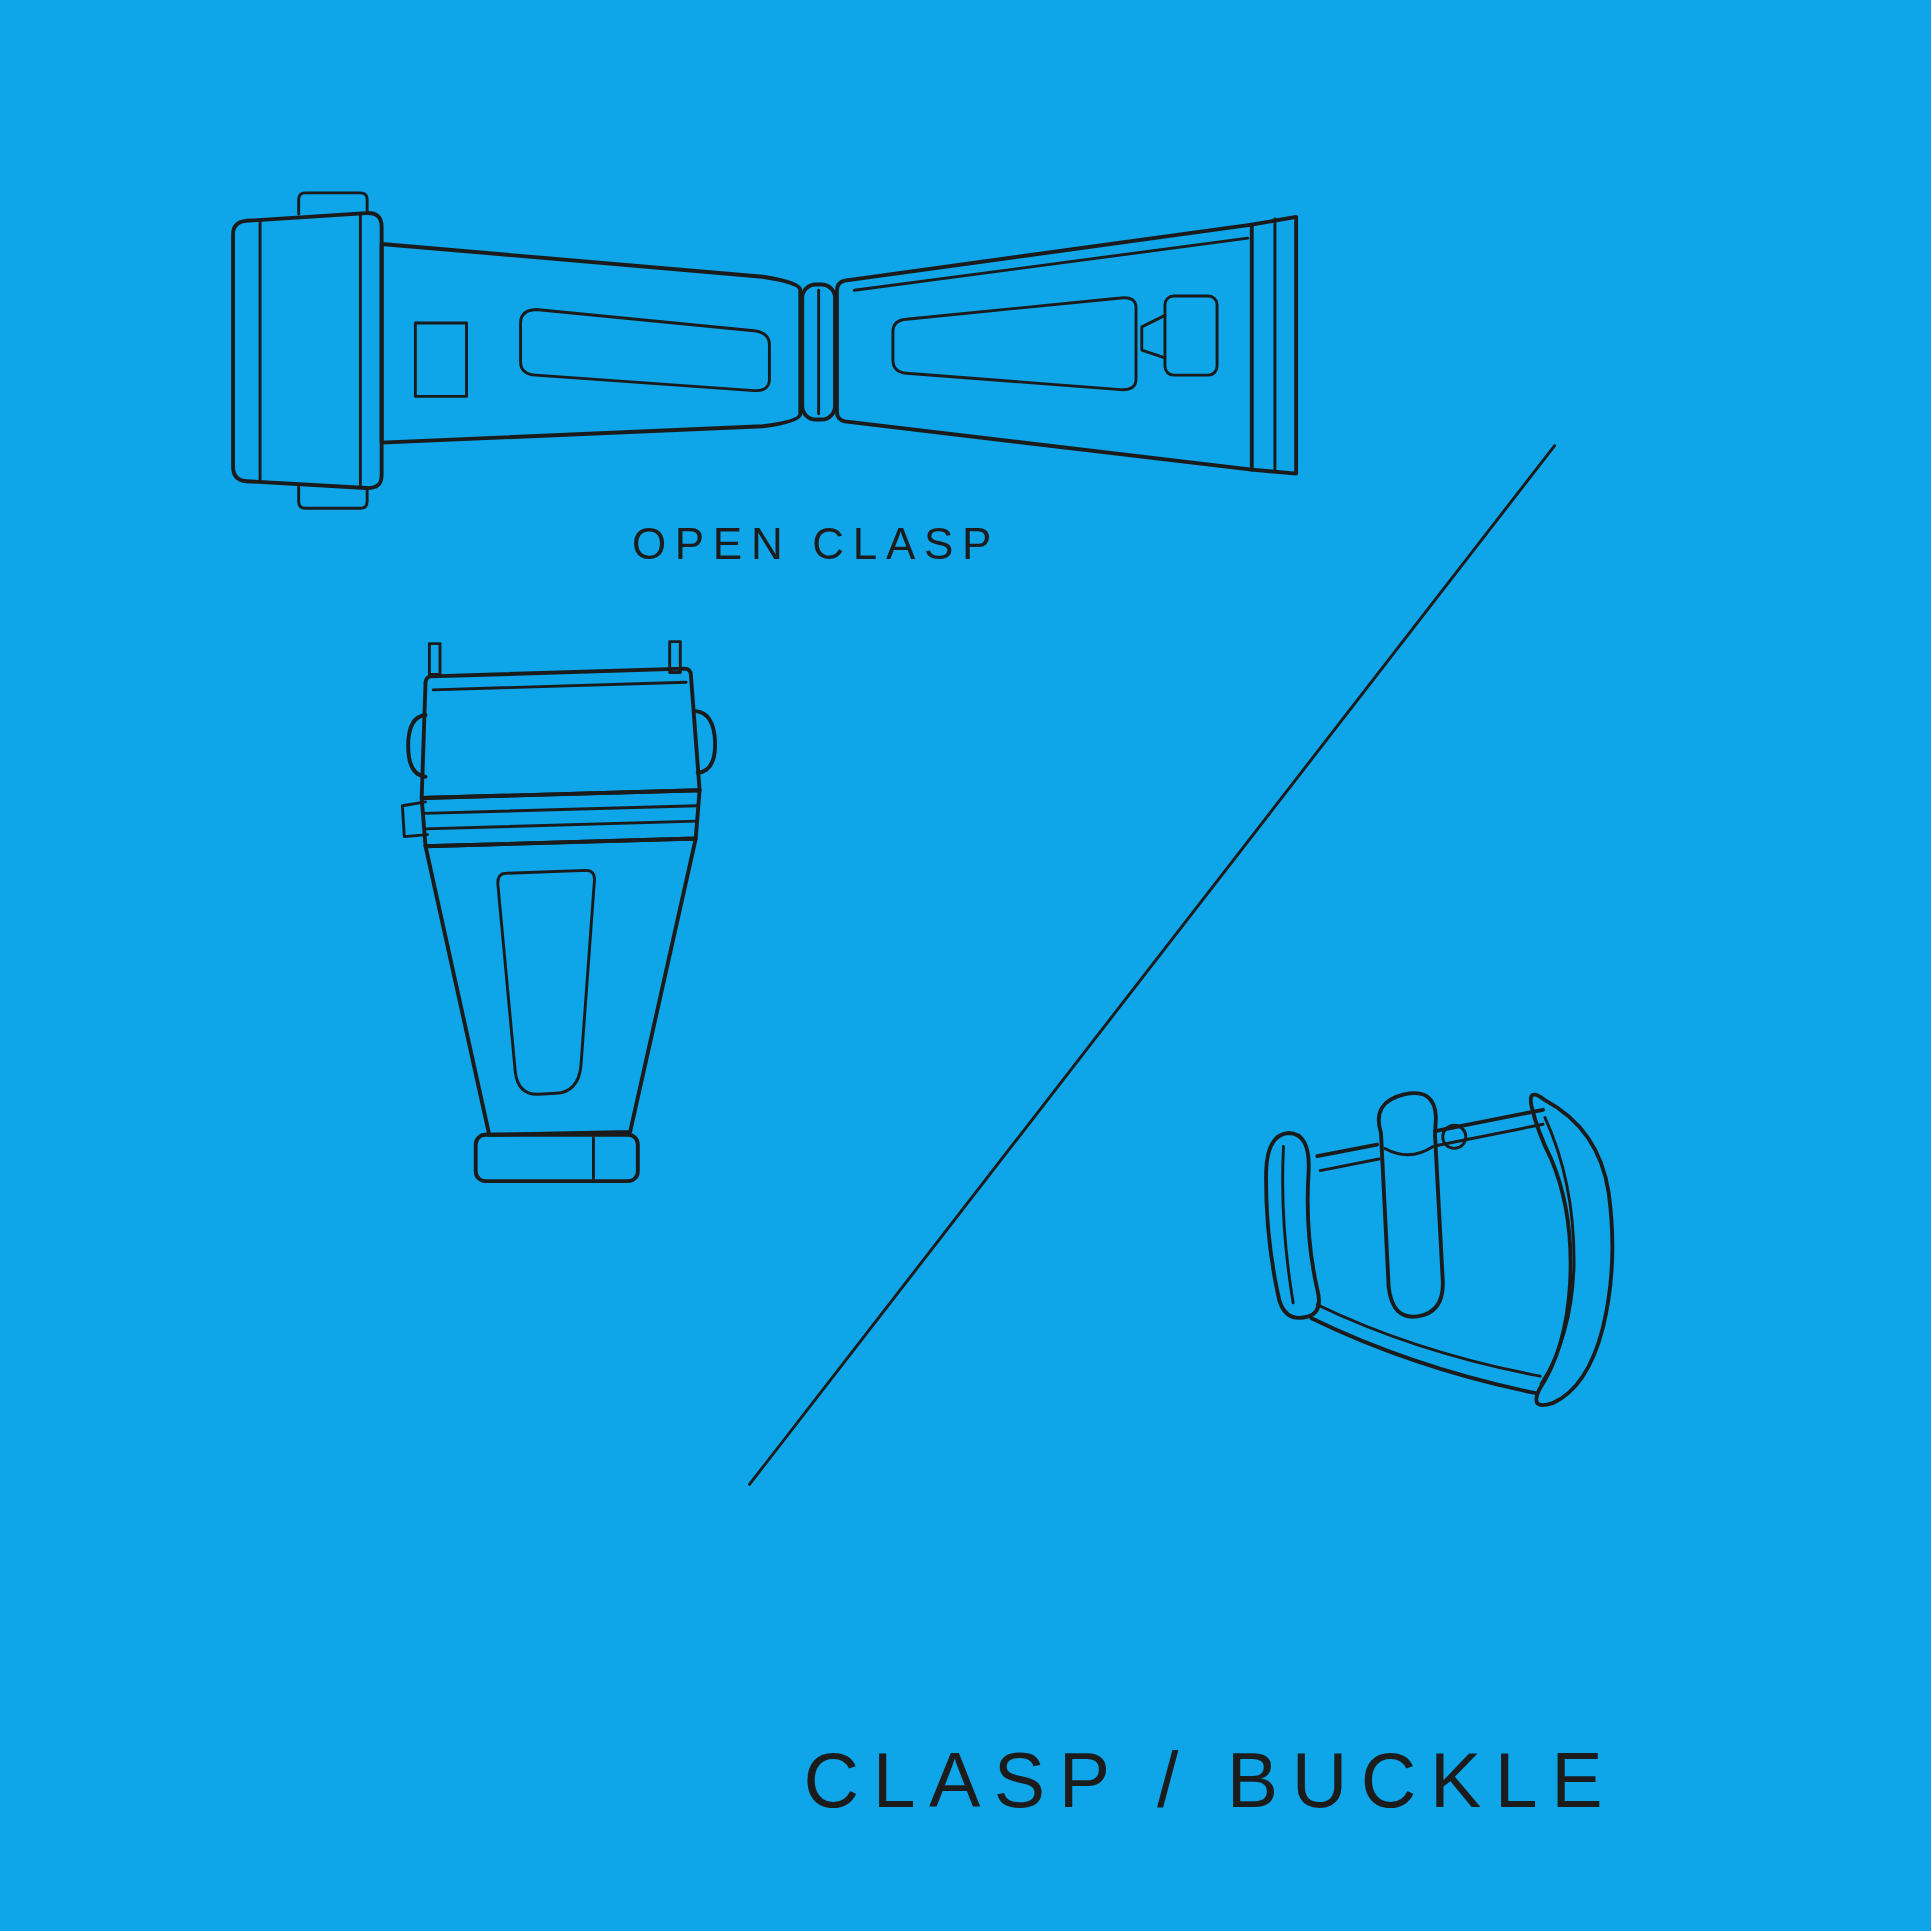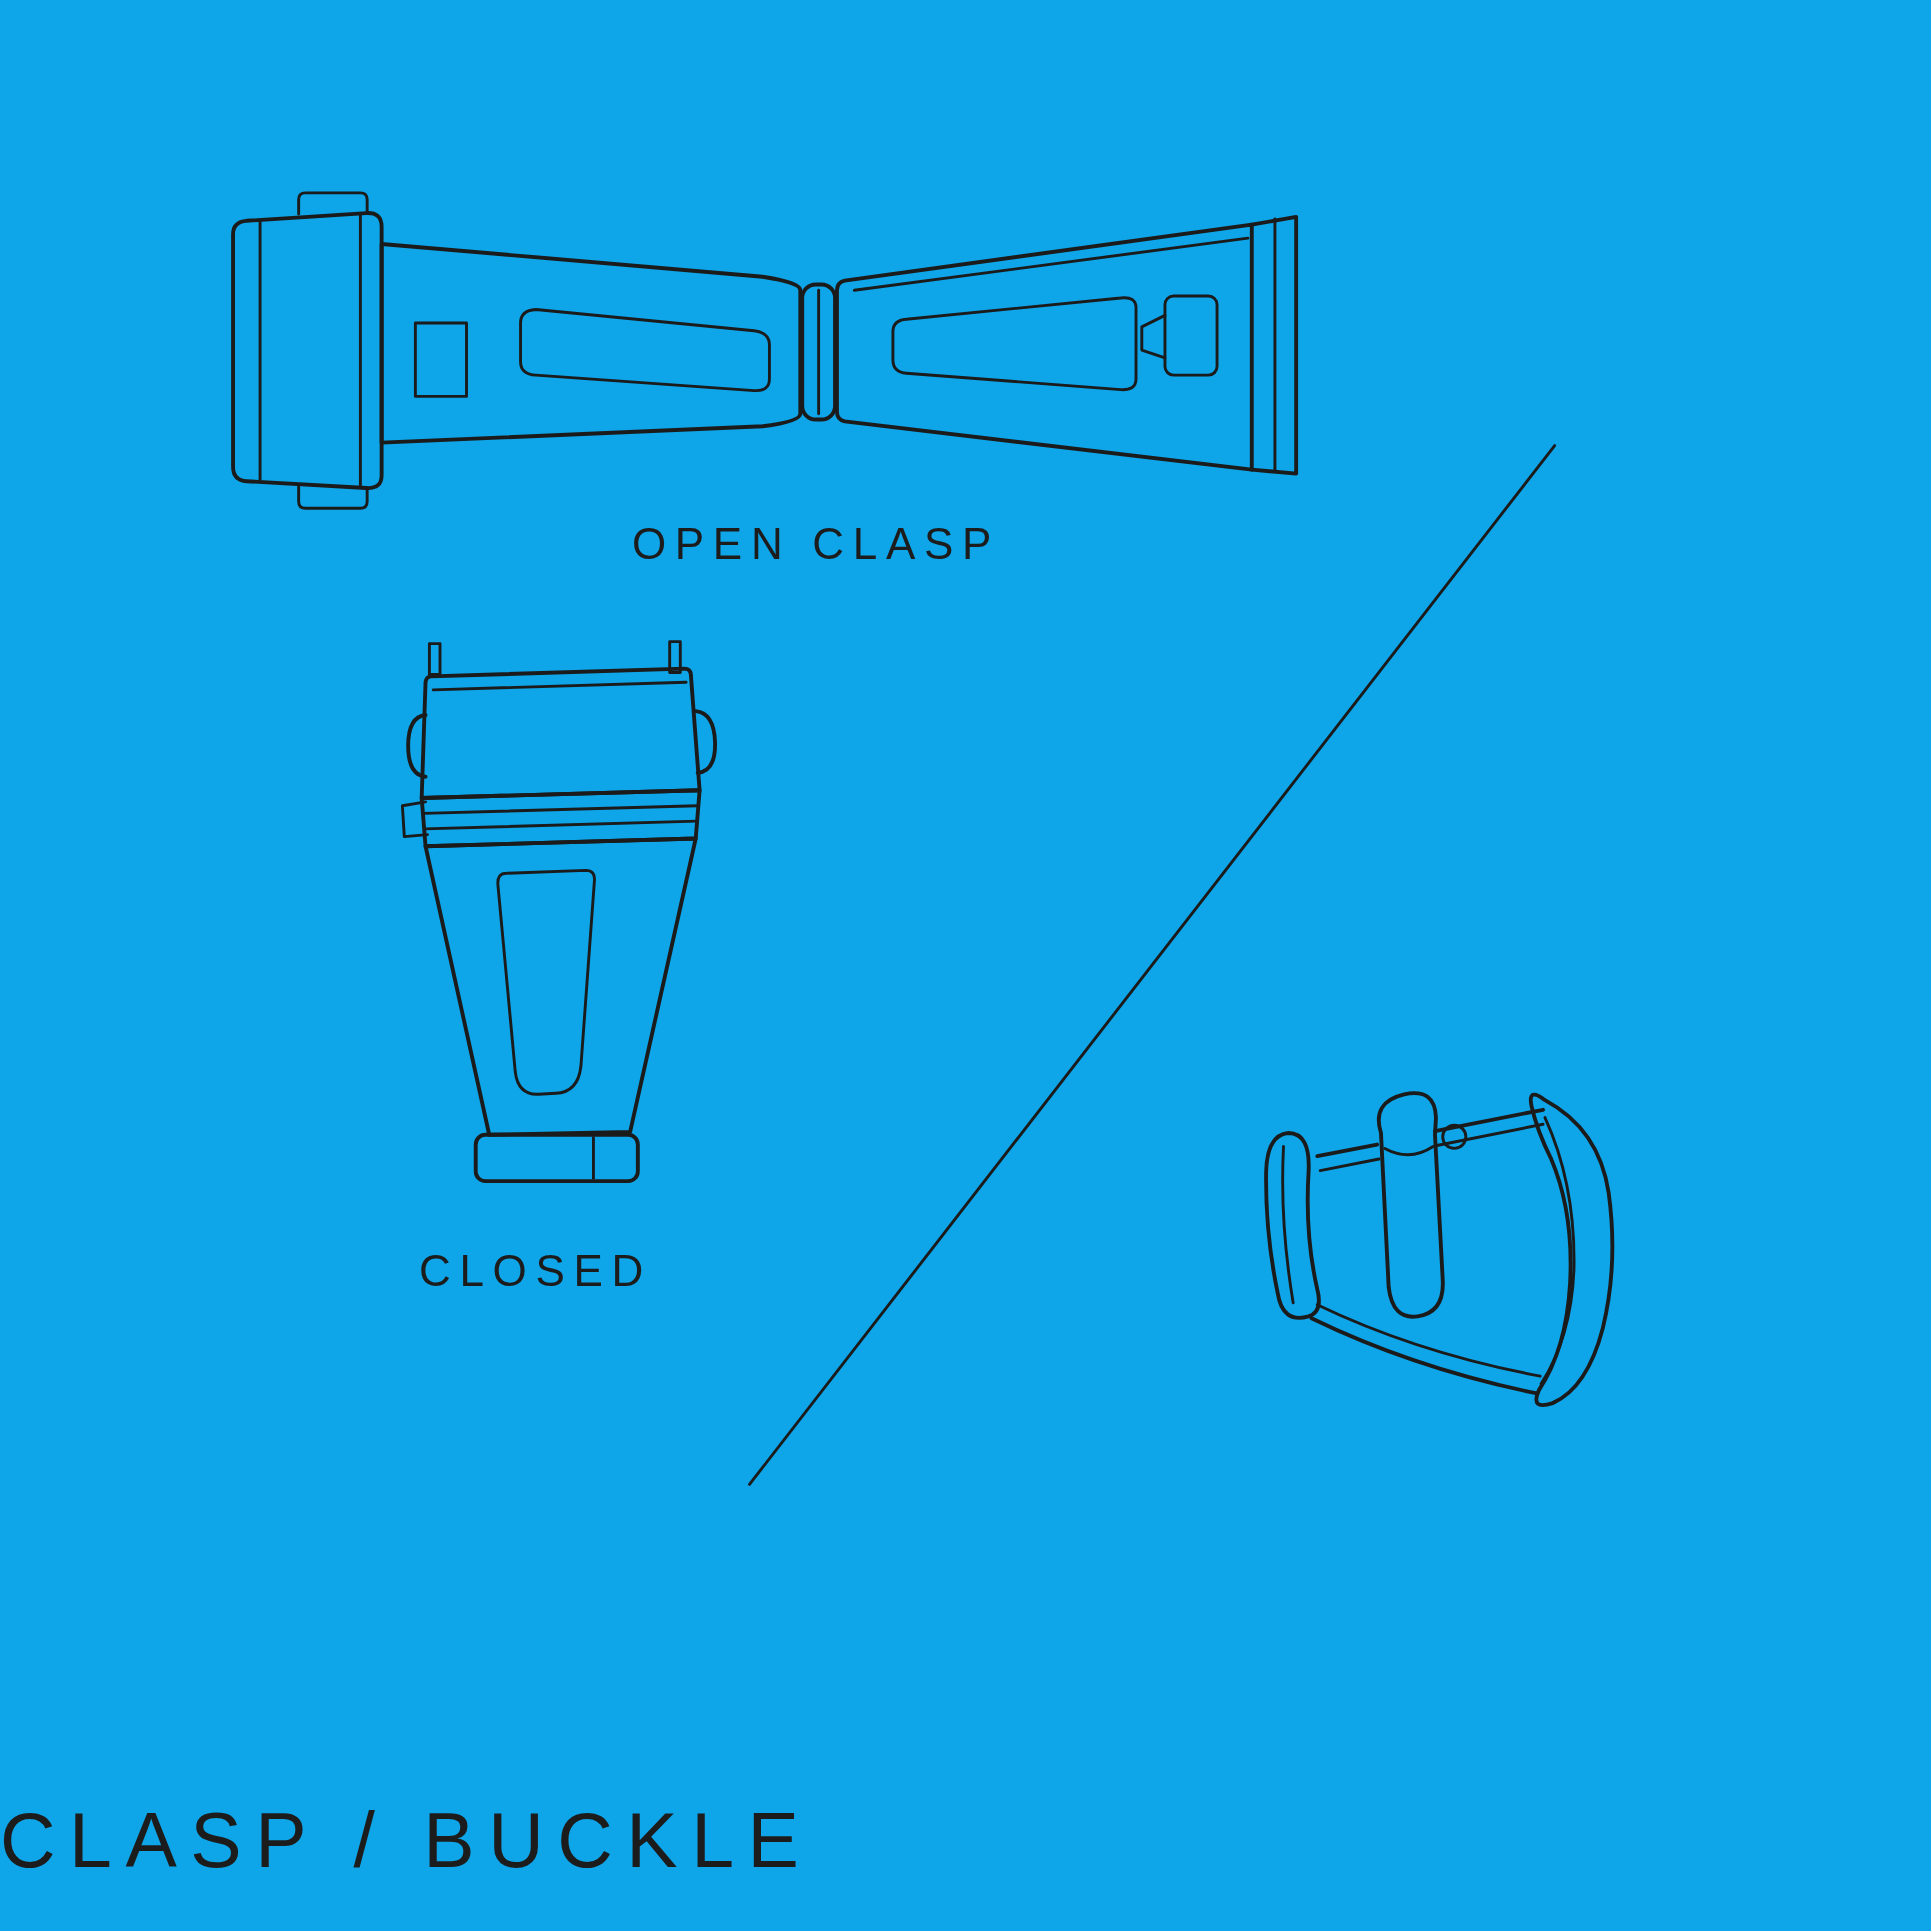--- a/index.html
+++ b/index.html
@@ -30,23 +30,23 @@
     font-size: 44px;
     letter-spacing: 8.7px;
     font-weight: 400;
     color: #1c1c1c;
     text-align: center;
     white-space: nowrap;
   }
   .diagram-title {
     position: absolute;
     left: 0;
-    top: 1796px;
+    top: 1736px;
     width: 1616px;
-    text-align: left;
+    text-align: right;
     font-size: 77px;
     letter-spacing: 13.5px;
     font-weight: 400;
     color: #1c1c1c;
     white-space: nowrap;
   }
 </style>
 </head>
 <body>
 
@@ -100,21 +100,20 @@
       <path class="thin" d="M46,176 L22,180 L24,212 L48,210"></path>
     </g>
     <g>
       <path d="M46,222 L326,214 L258,518 L112,521 Z"></path>
       <path class="thin" d="M130,250 L212,247 Q222,247 221,258 L207,450 Q204,477 181,478 L163,479 Q142,480 139,456 L121,262 Q120,250 130,250 Z"></path>
       <rect x="98" y="521" width="168" height="48" rx="10"></rect>
       <line class="thin" x1="220" y1="524" x2="220" y2="566"></line>
     </g>
   </svg>
 
-  <div class="fig-label" style="left:294px; top:1246px; width:483px;">CLOSED</div>
 
   <svg class="illu" style="left:734px; top:434px;" width="840" height="1062" viewBox="0 0 870 1100">
     <line class="thin" x1="850" y1="12" x2="16" y2="1088"></line>
   </svg>
 
   <svg class="illu" style="left:1236px; top:1077px;" width="425" height="357" viewBox="0 0 440 370">
     <g>
       <path d="M320,24 Q302,10 306,30 Q312,56 326,84 Q350,140 346,214 Q342,282 314,324 Q304,346 328,338 Q364,322 380,260 Q396,194 386,120 Q376,54 320,24 Z"></path>
       <path class="thin" d="M320,42 Q352,112 350,200 Q347,270 316,318"></path>
       <path d="M54,58 Q32,60 31,98 Q30,162 43,224 Q48,256 75,248 Q90,243 84,220 Q71,163 75,98 Q77,58 54,58 Z"></path>

